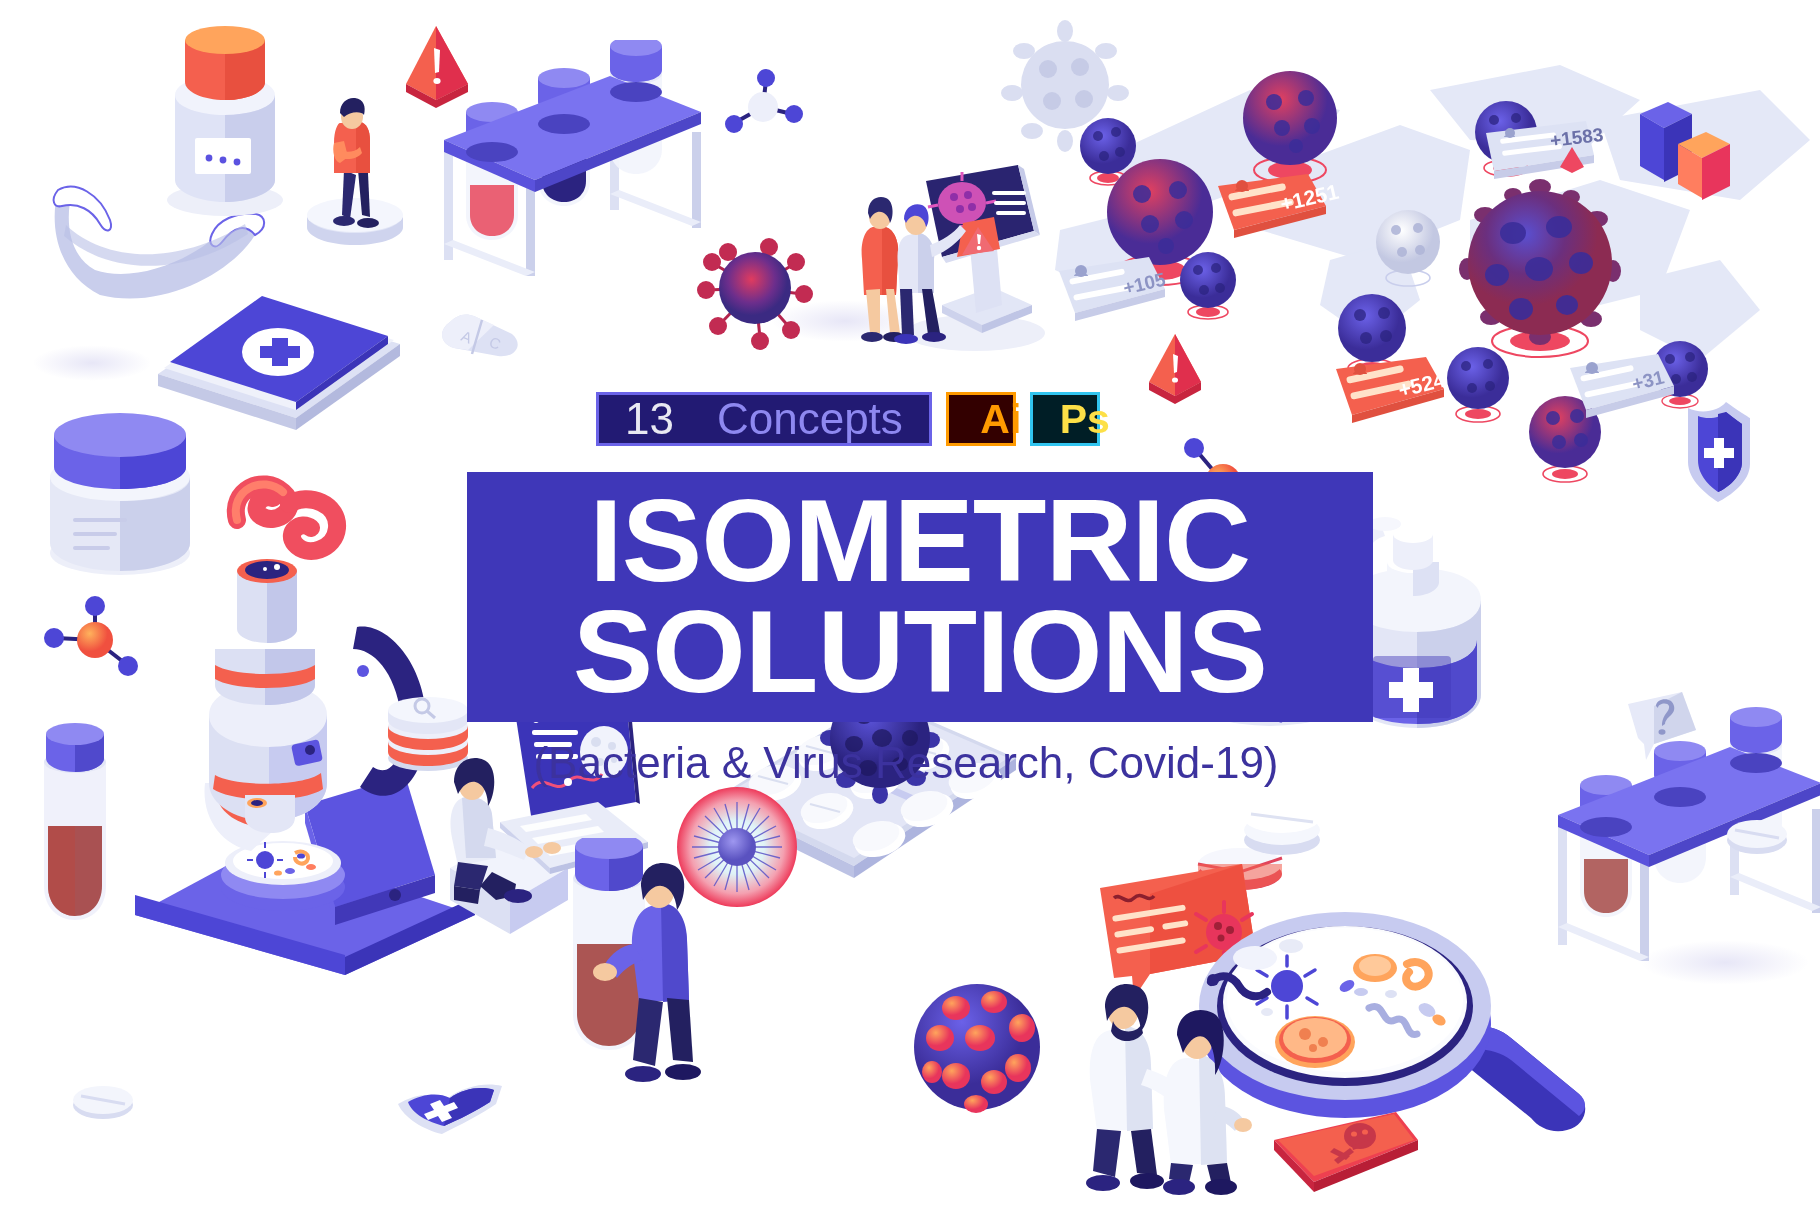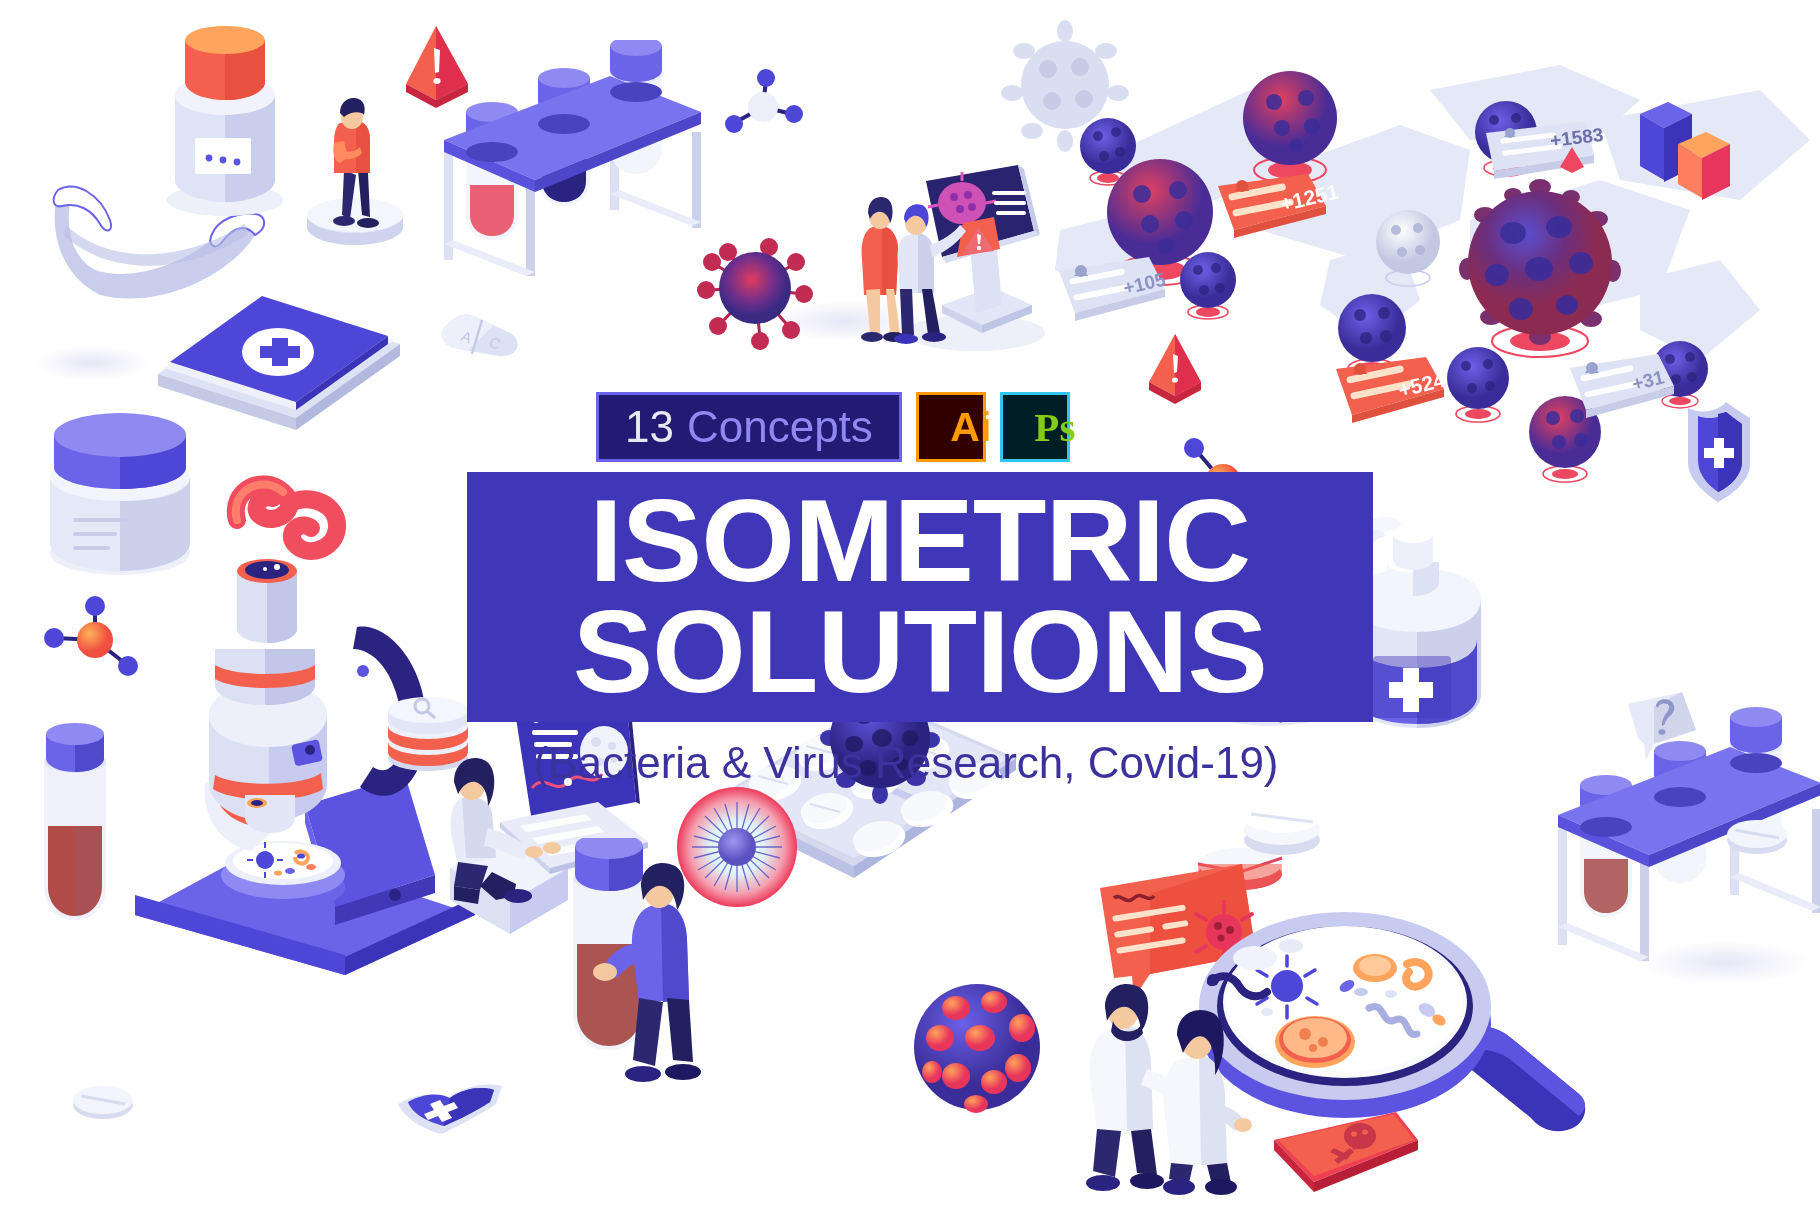--- a/index.html
+++ b/index.html
@@ -36,42 +36,42 @@
     text-align: center;
     white-space: nowrap;
     font-family: "Liberation Sans", sans-serif;
     transform: scaleX(1.04);
   }
   #title-line2 { margin-top: 4px; }
 
   #badge-row {
     position: absolute;
     left: 596px; top: 392px;
-    height: 70px;
+    height: 54px;
     display: flex; align-items: stretch; gap: 14px;
     z-index: 70;
   }
   #concepts-badge {
     background: #221A73;
     border: 3px solid #6B63E8;
     display: flex; align-items: center; justify-content: center;
     padding: 0 26px;
     font-size: 44px; font-weight: 400;
     white-space: nowrap;
   }
   #concepts-badge .num { color: #E8E8F2; margin-right: 13px; }
-  #concepts-badge .word { color: #8E88F0; }
+  #concepts-badge .word { color: #8E88F0; margin-left: 30px; }
 
   .adobe-badge {
     width: 70px;
     display: flex; align-items: center; justify-content: center;
     font-size: 41px; font-weight: 700; padding-left: 40px;
   }
   #ai-badge { background: #330000; border: 3px solid #FF9A00; color: #FF9A00; }
-  #ps-badge { background: #001E26; border: 3px solid #31C5F0; color: #84cc16; font-family: Liberation Serif, serif; }
+  #ps-badge { background: #001E26; border: 3px solid #31C5F0; color: #fde047; }
 
   #subtitle {
     position: absolute;
     left: 0; top: 738px; width: 1812px;
     text-align: center;
     color: #3C329E;
     font-size: 44px;
     font-weight: 400;
     z-index: 60;
     white-space: nowrap;

